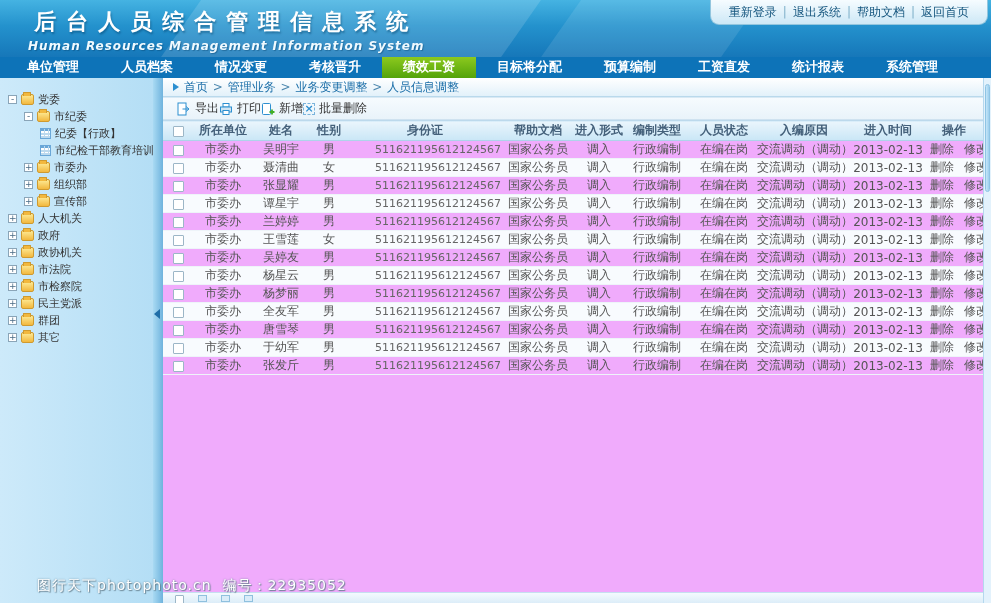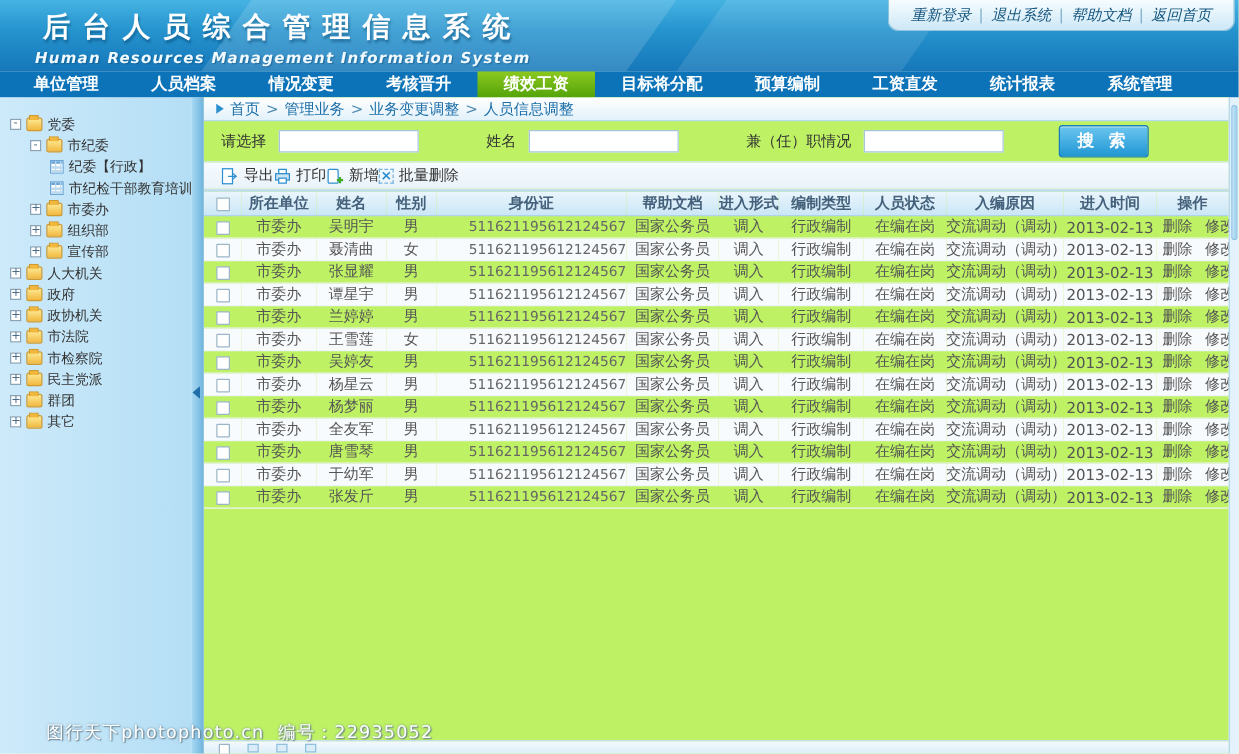--- a/index.html
+++ b/index.html
@@ -7,21 +7,21 @@
   body { font-family:"DejaVu Sans","Liberation Sans",sans-serif; font-size:12px; background:#fff; position:relative; }
 
   
   .hdr { position:relative; height:57px; background:linear-gradient(180deg,#45b3e2 0%,#2492cd 45%,#1677b9 100%); overflow:hidden; }
   .hdr .streak1 { position:absolute; left:180px; top:-30px; width:340px; height:120px; background:rgba(255,255,255,.14); transform:skewX(-35deg); }
   .hdr .streak2 { position:absolute; left:560px; top:-40px; width:180px; height:140px; background:rgba(255,255,255,.10); transform:skewX(-35deg); }
   .hdr-titles { position:absolute; left:28px; top:7px; color:#fff;text-align:center; }
   .hdr-title { font-size:22px; font-weight:bold; letter-spacing:10px; text-shadow:1px 2px 2px rgba(0,60,100,.45); }
   .hdr-sub { font-size:12px; font-weight:bold; font-style:italic; letter-spacing:1px; color:#f0faff; margin-top:2px; text-shadow:1px 1px 1px rgba(0,60,100,.4); }
   .quick { position:absolute; top:0; right:3px; height:16px; display:flex; align-items:center; padding:12px 12px;
-           background:linear-gradient(180deg,#f6fcff,#cde8f6); border:1px solid #93c6de; border-top:none; border-radius:0 0 9px 9px;font-style:italic; }
+           background:linear-gradient(180deg,#f6fcff,#cde8f6); border:1px solid #93c6de; border-top:none; border-radius:0 0 9px 9px; }
   .quick a { color:#14557e; text-decoration:none; padding:0 6px; cursor:pointer; }
   .quick .sep { color:#7fb0c9; }
 
   
   .nav { height:21px; background:#0d73b8; display:flex; align-items:stretch; padding-left:6px; }
   .nav-item { color:#fff; font-size:13px; font-weight:bold; line-height:21px; padding:0 21px; cursor:pointer;font-family:Liberation Mono, monospace; }
   .nav-item.active { background:linear-gradient(180deg,#8cc91e,#53a30a); }
 
   
   .main { display:flex; height:525px; }
@@ -33,21 +33,21 @@
   .icon-org { width:13px; height:11px; position:relative; background:linear-gradient(#fdea95,#f2b83e); border:1px solid #cf9a2f; border-radius:2px; flex:none; }
   .icon-org::before { content:''; position:absolute; left:1px; top:-3px; width:6px; height:3px; background:#f2b83e; border:1px solid #cf9a2f; border-bottom:none; border-radius:1px 1px 0 0; }
   .icon-table { width:11px; height:11px; background:#fff; border:1px solid #6aa7d8; position:relative; flex:none; }
   .icon-table::before { content:''; position:absolute; left:0; right:0; top:0; height:2px; background:#6aa7d8; box-shadow:0 4px 0 #bcd9ee,0 7px 0 #bcd9ee; }
   .icon-table::after { content:''; position:absolute; top:0; bottom:0; left:3px; width:1px; background:#bcd9ee; box-shadow:4px 0 0 #bcd9ee; }
 
   .strip { width:10px; background:linear-gradient(90deg,#a9daf3,#6fb3dd); position:relative; }
   .collapse { position:absolute; top:44%; left:1px; width:0; height:0; border-top:5px solid transparent; border-bottom:5px solid transparent; border-right:6px solid #1f6ea8; cursor:pointer; }
 
   
-  .content { flex:1; display:flex; flex-direction:column; background:#bef264; min-width:0; }
+  .content { flex:1; display:flex; flex-direction:column; background:#f0abfc; min-width:0; }
 
   .crumbbar { height:19px; display:flex; align-items:center; gap:5px; padding-left:10px;
               background:linear-gradient(180deg,#ffffff,#e2f1fa); border-bottom:1px solid #b9d9ec; color:#1b6ea8; }
   .crumb-arrow { width:0; height:0; border-top:4px solid transparent; border-bottom:4px solid transparent; border-left:6px solid #2b8fd0; }
   .crumbbar a { color:#1b6ea8; text-decoration:none; cursor:pointer; }
   .crumbbar .csep { color:#4d88ae; padding:0 1px; }
 
   .filters { height:32px; display:flex; align-items:center; gap:8px; padding-left:14px; color:#333; }
   .filters label { margin-right:2px; }
   .filters input { width:112px; height:18px; border:1px solid #a8c7dd; background:#fff; font-size:12px; padding:0 3px; }
@@ -196,31 +196,20 @@
   <div class="strip">
     <div class="collapse"></div>
   </div>
 
   <div class="content">
     <div class="crumbbar">
       <span class="crumb-arrow"></span>
       <span id="crumb-items"><a>首页</a><span class="csep"> &gt; </span><a>管理业务</a><span class="csep"> &gt; </span><a>业务变更调整</a><span class="csep"> &gt; </span><a>人员信息调整</a></span>
     </div>
 
-    <div class="filters">
-      <label>请选择</label>
-      <input style="">
-      <span class="gap"></span>
-      <label>姓名</label>
-      <input style="width: 120px;">
-      <span class="gap"></span>
-      <label>兼（任）职情况</label>
-      <input style="">
-      <button class="search-btn">搜 索</button>
-    </div>
 
     <div class="toolbar">
       <span class="tool">
         <svg class="tsvg" width="14" height="14" viewBox="0 0 14 14">
             <rect x="1" y="1" width="8" height="12" fill="#fff" stroke="#2d8fd0"></rect>
             <path d="M5.5 7h6M9 4.5L12 7l-3 2.5" stroke="#2d8fd0" fill="none"></path>
           </svg>
         <span>导出</span>
       </span>
       <span class="tool">

